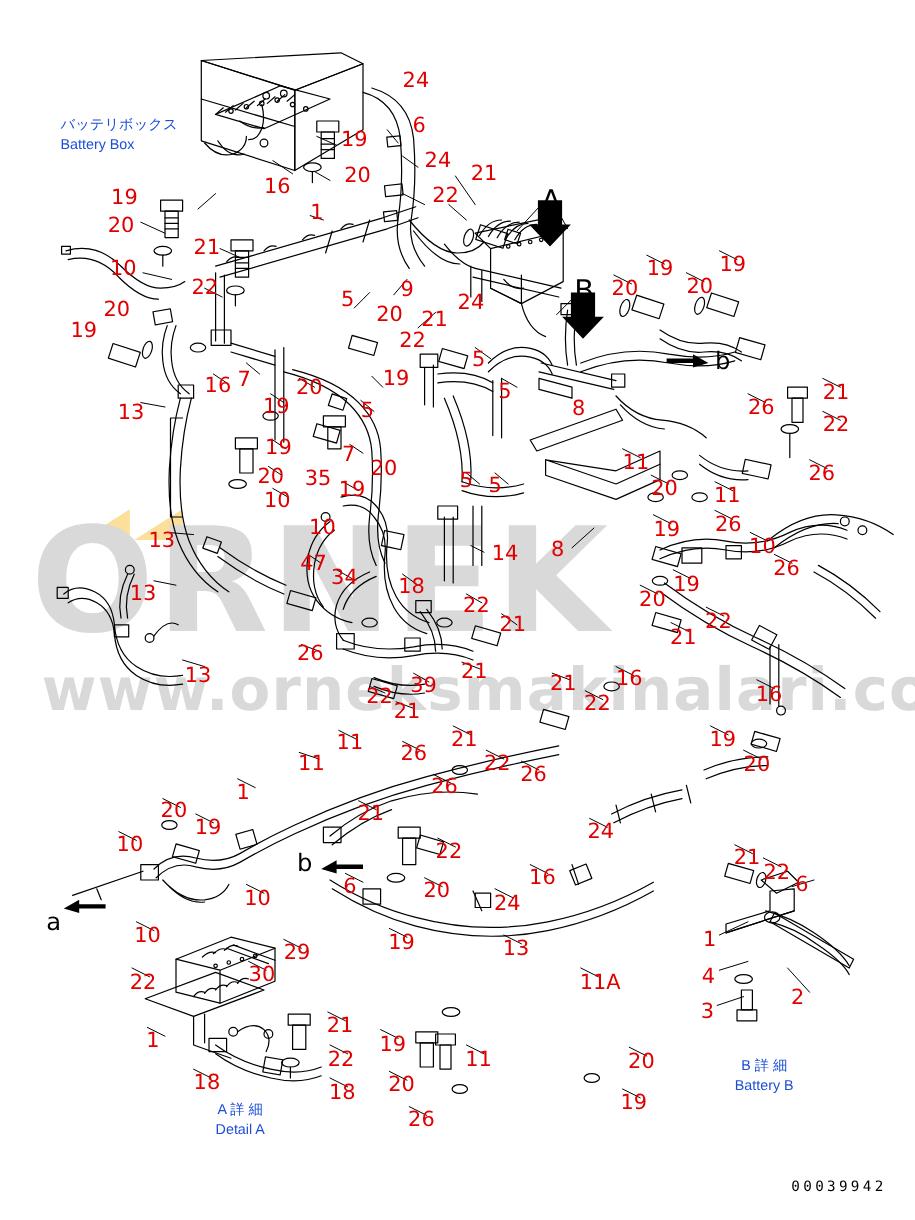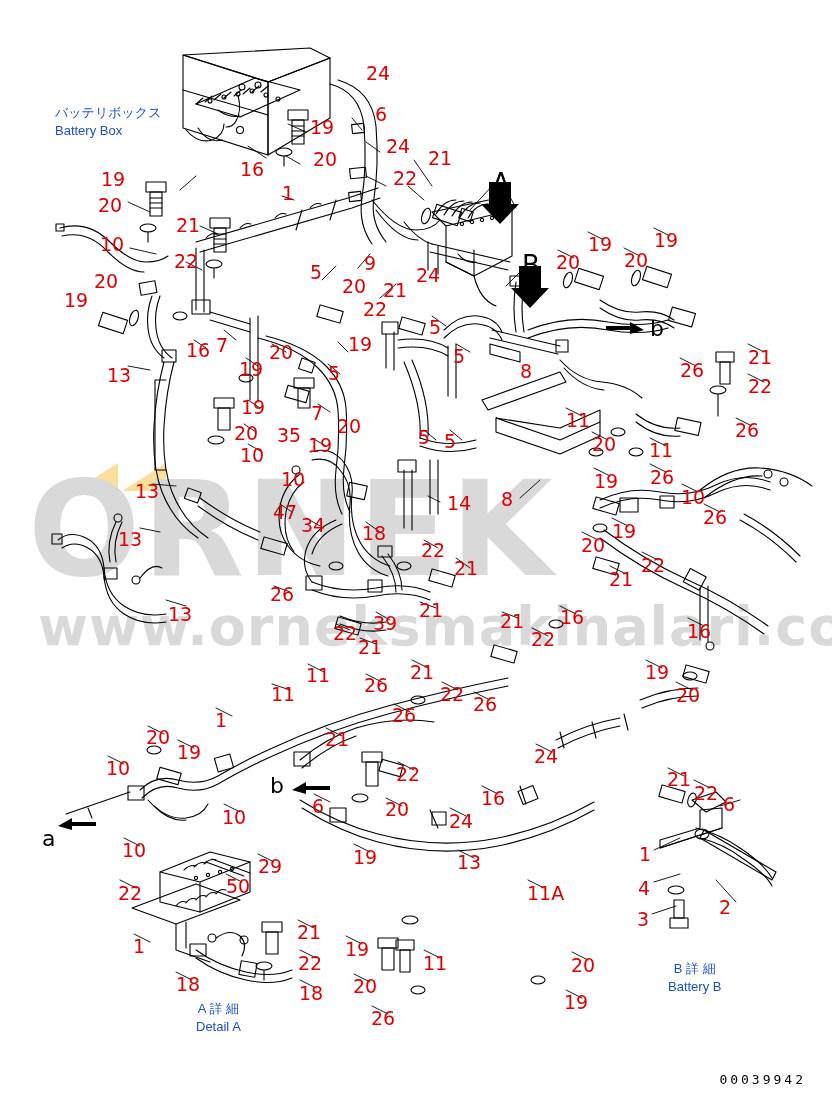--- a/index.html
+++ b/index.html
@@ -717,21 +717,21 @@
       <div class="lbl" style="left: 396px; top: 765px;">22</div>
       <div class="lbl" style="left: 534px; top: 747px;">24</div>
       <div class="lbl" style="left: 481px; top: 789px;">16</div>
       <div class="lbl" style="left: 449px; top: 812px;">24</div>
       <div class="lbl" style="left: 312px; top: 797px;">6</div>
       <div class="lbl" style="left: 385px; top: 800px;">20</div>
       <div class="lbl" style="left: 353px; top: 848px;">19</div>
       <div class="lbl" style="left: 457px; top: 853px;">13</div>
       <div class="lbl" style="left: 527px; top: 884px;">11A</div>
       <div class="lbl" style="left: 258px; top: 857px;">29</div>
-      <div class="lbl" style="left: 226px; top: 877px;">50</div>
+      <div class="lbl" style="left: 226px; top: 877px;">30</div>
       <div class="lbl" style="left: 118px; top: 884px;">22</div>
       <div class="lbl" style="left: 297px; top: 923px;">21</div>
       <div class="lbl" style="left: 133px; top: 937px;">1</div>
       <div class="lbl" style="left: 298px; top: 954px;">22</div>
       <div class="lbl" style="left: 176px; top: 975px;">18</div>
       <div class="lbl" style="left: 299px; top: 984px;">18</div>
       <div class="lbl" style="left: 345px; top: 940px;">19</div>
       <div class="lbl" style="left: 423px; top: 954px;">11</div>
       <div class="lbl" style="left: 353px; top: 977px;">20</div>
       <div class="lbl" style="left: 571px; top: 956px;">20</div>

